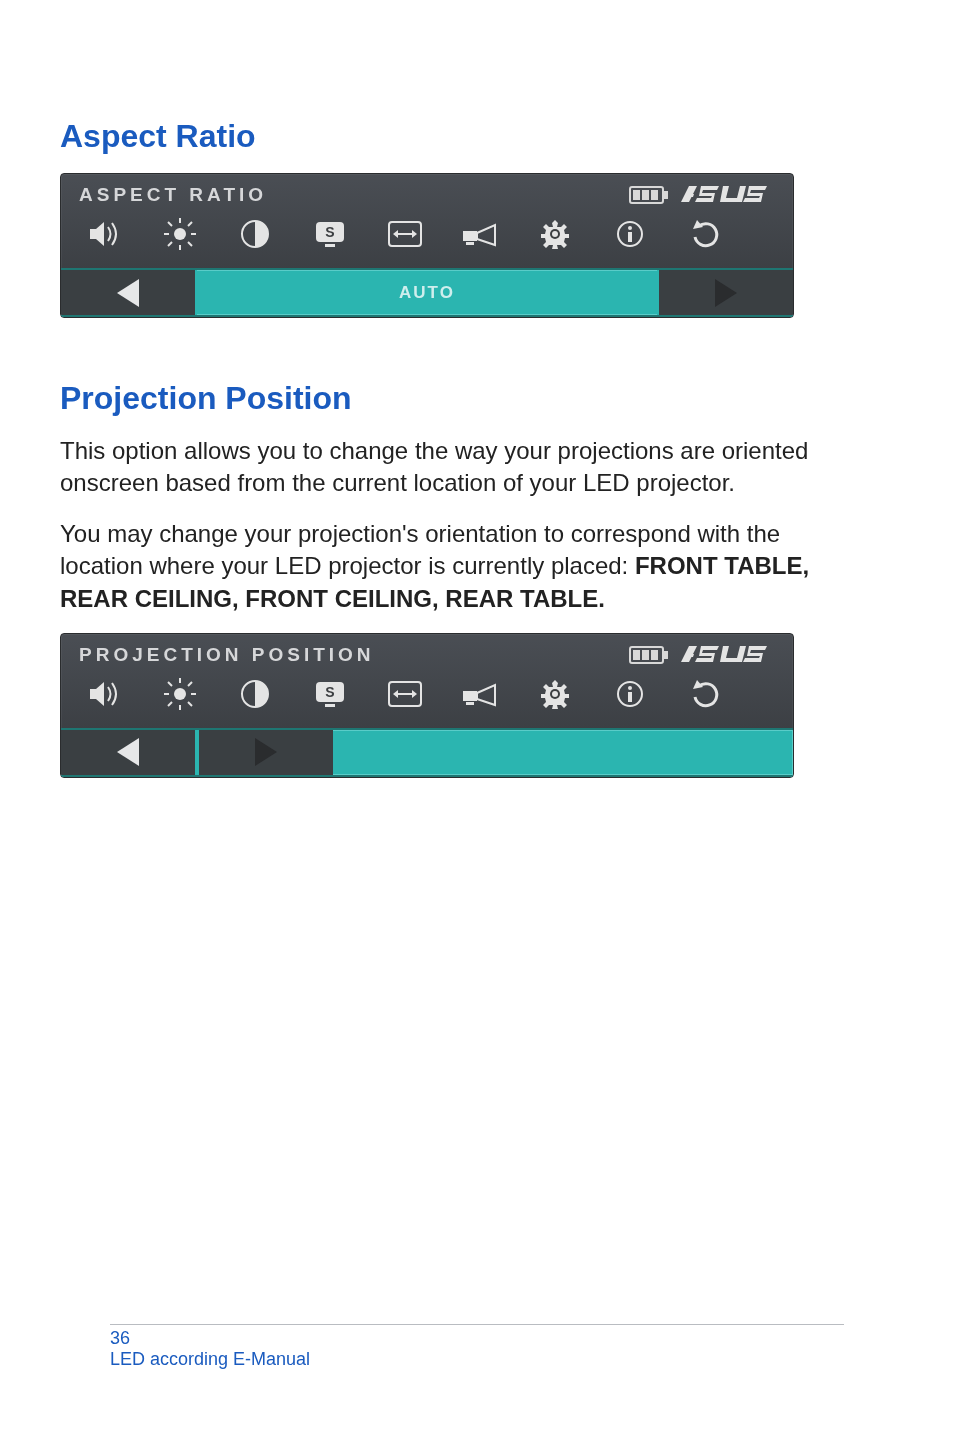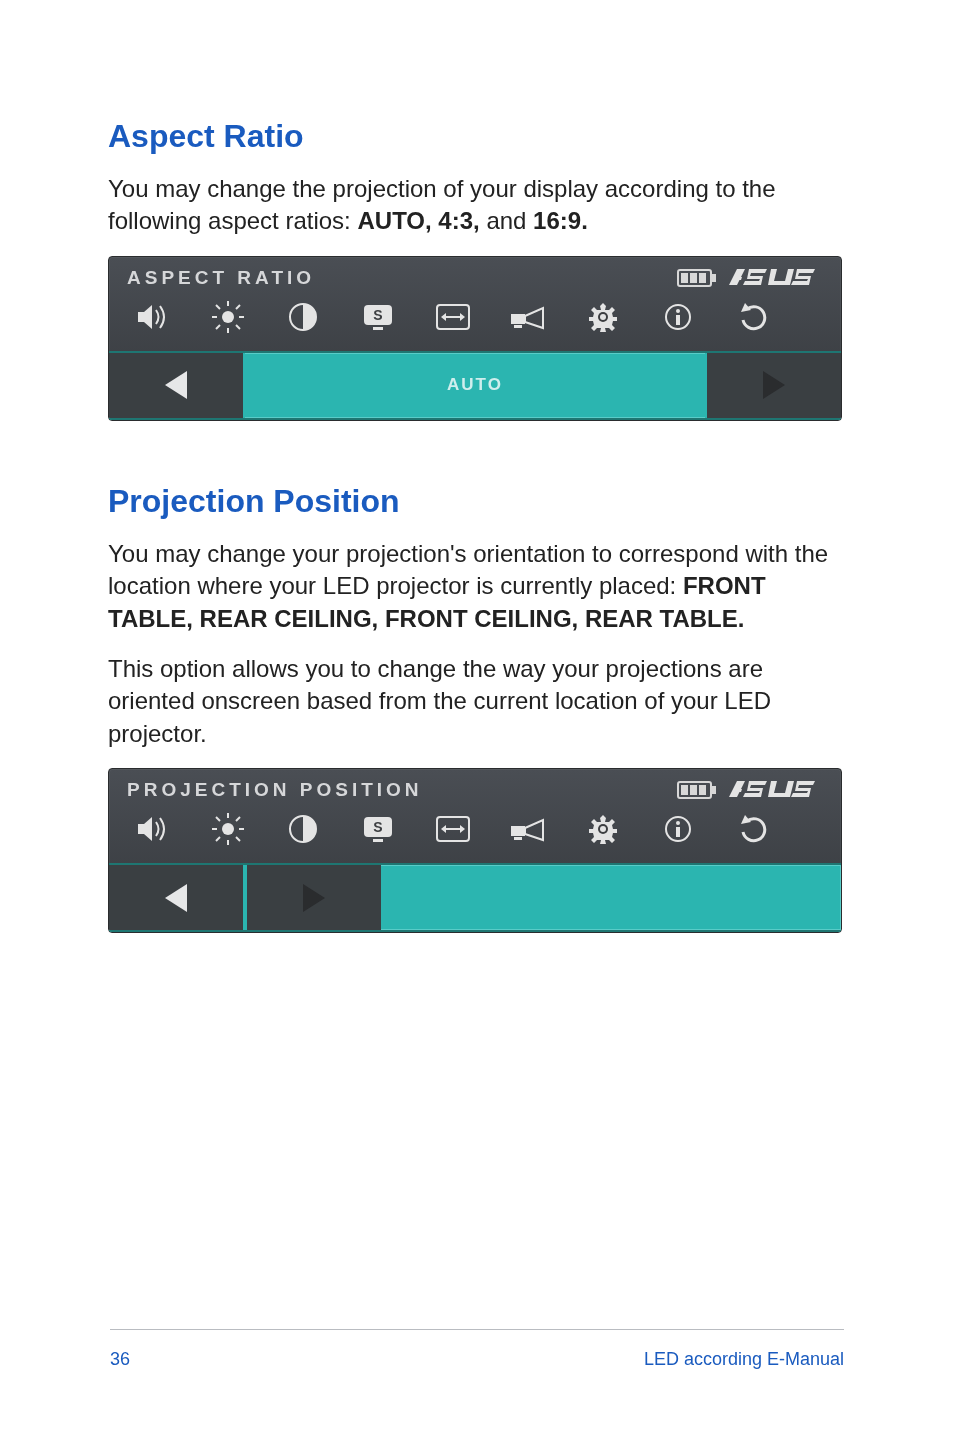--- a/index.html
+++ b/index.html
@@ -4,21 +4,21 @@
 <style>
   * { margin: 0; padding: 0; box-sizing: border-box; }
   body {
     background: #fff;
     width: 954px;
     height: 1438px;
     font-family: "Segoe UI", Arial, sans-serif;
     position: relative;
   }
   .page {
-    padding: 118px 110px 0 108px;
+    padding: 118px 110px 0 60px;
   }
   h2 {
     color: #1a5bbf;
     font-size: 32px;
     font-weight: 700;
     margin-bottom: 18px;
   }
   .body-text {
     color: #222;
     font-size: 24px;
@@ -63,21 +63,21 @@
     align-items: center;
     justify-content: flex-start;
     gap: 35px;
     padding: 2px 6px 0 6px;
   }
   .icon-row .ic { width: 40px; height: 40px; display: flex; align-items: center; justify-content: center; }
   .icon-row svg { display: block; }
   .osd-selector {
     display: flex;
     align-items: stretch;
-    height: 69px;
+    height: 49px;
     background: #2bb5b0;
     border-top: 2px solid #1e7672;
     border-bottom: 2px solid #1e7672;
     box-shadow: inset 0 0 0 1px #59ccc8;
   }
   .sel-side {
     width: 136px;
     background: #3a3f42;
     display: flex;
     align-items: center;
@@ -97,36 +97,34 @@
   }
   .tri-white { width: 0; height: 0; border-top: 14px solid transparent; border-bottom: 14px solid transparent; }
   .tri-white.left { border-right: 22px solid #e6e7e8; }
   .tri-dark { width: 0; height: 0; border-top: 14px solid transparent; border-bottom: 14px solid transparent; border-left: 22px solid #2a2c2e; }
   .footer {
     position: absolute;
     left: 110px;
     right: 110px;
     bottom: 68px;
     border-top: 1px solid #b9bcc1;
-    padding-top: 19px;
-    display: flex;
-    justify-content: space-between;
+    padding-top: 3px;
+    display: flex;
+    justify-content: flex-start;
     color: #1a5bbf;
     font-size: 18px;
+    flex-direction: column;
   }
 </style>
 </head>
 <body>
 
 <div class="page">
 
   <h2>Aspect Ratio</h2>
-  <p class="body-text">
-    <span>You may change the projection of your display according to the following aspect ratios: </span><span class="bold">AUTO, 4:3,</span><span> and </span><span class="bold">16:9.</span>
-  </p>
 
   <div class="osd-panel">
     <div class="osd-top">
       <div class="osd-title-row">
         <div class="osd-title">ASPECT RATIO</div>
         <div class="osd-brand">
           <span class="battery-icon">
             <svg width="40" height="18" viewBox="0 0 40 18">
               <rect x="1" y="1" width="33" height="16" rx="2" fill="none" stroke="#d8d8d8" stroke-width="2"></rect>
               <rect x="35" y="5" width="4" height="8" fill="#d8d8d8"></rect>
@@ -233,24 +231,24 @@
       </div>
       <div class="sel-mid">AUTO</div>
       <div class="sel-side right">
         <div class="tri-dark"></div>
       </div>
     </div>
   </div>
 
   <div class="section-gap"></div>
   <h2>Projection Position</h2>
+  <p class="body-text">This option allows you to change the way your projections are oriented onscreen based from the current location of your LED projector.</p>
   <p class="body-text">
     <span>You may change your projection's orientation to correspond with the location where your LED projector is currently placed: </span><span class="bold">FRONT TABLE, REAR CEILING, FRONT CEILING, REAR TABLE.</span>
   </p>
-  <p class="body-text">This option allows you to change the way your projections are oriented onscreen based from the current location of your LED projector.</p>
 
   <div class="osd-panel">
     <div class="osd-top">
       <div class="osd-title-row">
         <div class="osd-title">PROJECTION POSITION</div>
         <div class="osd-brand">
           <span class="battery-icon">
             <svg width="40" height="18" viewBox="0 0 40 18">
               <rect x="1" y="1" width="33" height="16" rx="2" fill="none" stroke="#d8d8d8" stroke-width="2"></rect>
               <rect x="35" y="5" width="4" height="8" fill="#d8d8d8"></rect>

